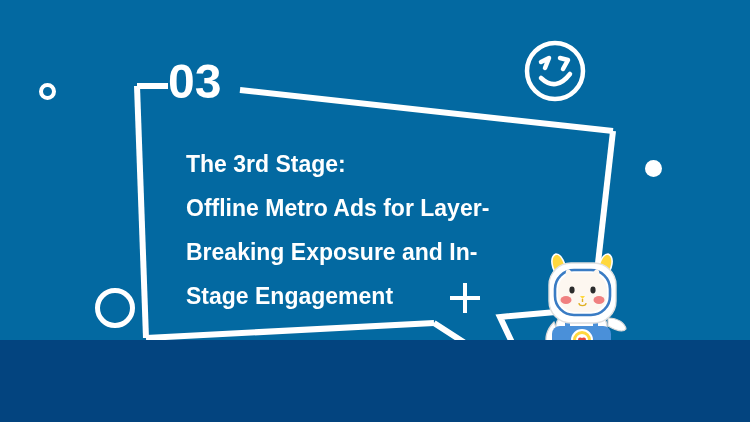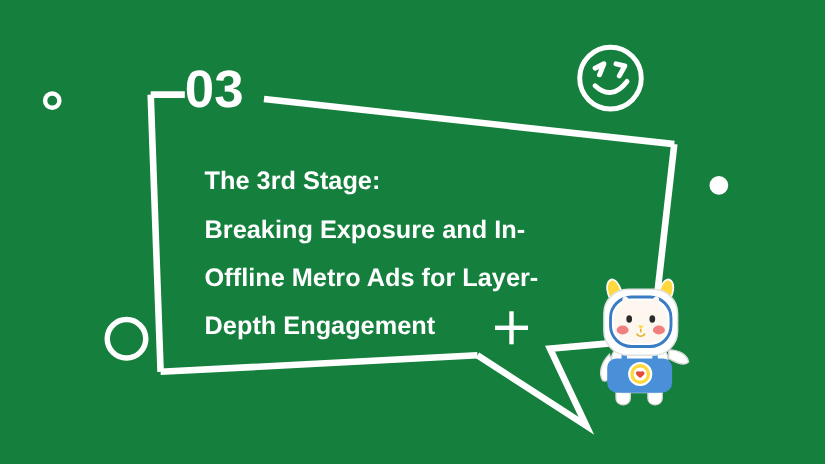--- a/index.html
+++ b/index.html
@@ -4,22 +4,22 @@
 <style>
   html,body{margin:0;padding:0;}
   body{
     width:750px;height:422px;
     background:#03447f;
     font-family:"Liberation Sans", sans-serif;
     overflow:hidden;
   }
   .slide{
     position:relative;
-    width:750px;height:422px;
-    background:#15803d;
+    width:750px;height:340px;
+    background:#0369a1;
     overflow:hidden;
   }
   .layer{position:absolute;left:0;top:0;width:750px;height:422px;}
   svg.layer{display:block;}
 
   
   .section-number{
     position:absolute;
     left:168px;top:58px;
     font-size:48px;
@@ -92,23 +92,23 @@
       <path d="M 590,309 L 597,272"></path>
 
       <path d="M 240,90 L 613,131"></path>
     </g>
   </svg>
 
   <div class="section-number">03</div>
 
   <div class="headline">
     <span class="line">The 3rd Stage:</span>
+    <span class="line">Offline Metro Ads for Layer-</span>
     <span class="line">Breaking Exposure and In-</span>
-    <span class="line">Offline Metro Ads for Layer-</span>
-    <span class="line">Depth Engagement</span>
+    <span class="line">Stage Engagement</span>
   </div>
 
   <div class="plus-mark"></div>
 
   <div class="ring-sm"></div>
   <div class="ring-lg"></div>
   <div class="dot-solid"></div>
 
   <svg class="layer" viewBox="0 0 750 422" width="750" height="422" aria-hidden="true">
     <g fill="none" stroke="#ffffff" stroke-width="4.5" stroke-linecap="round" stroke-linejoin="round">

